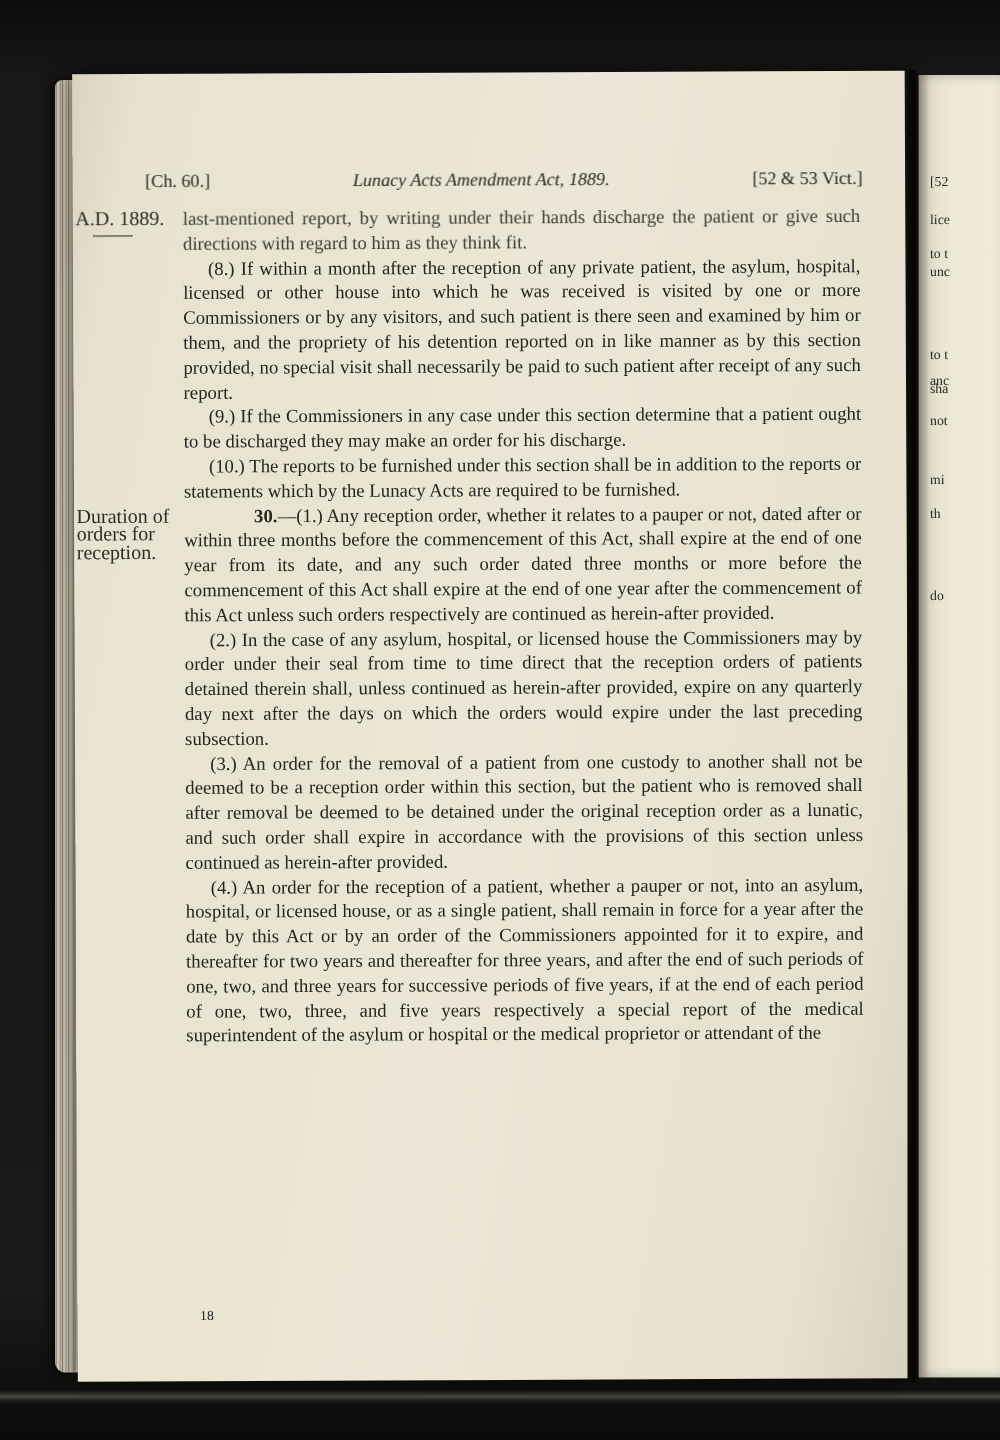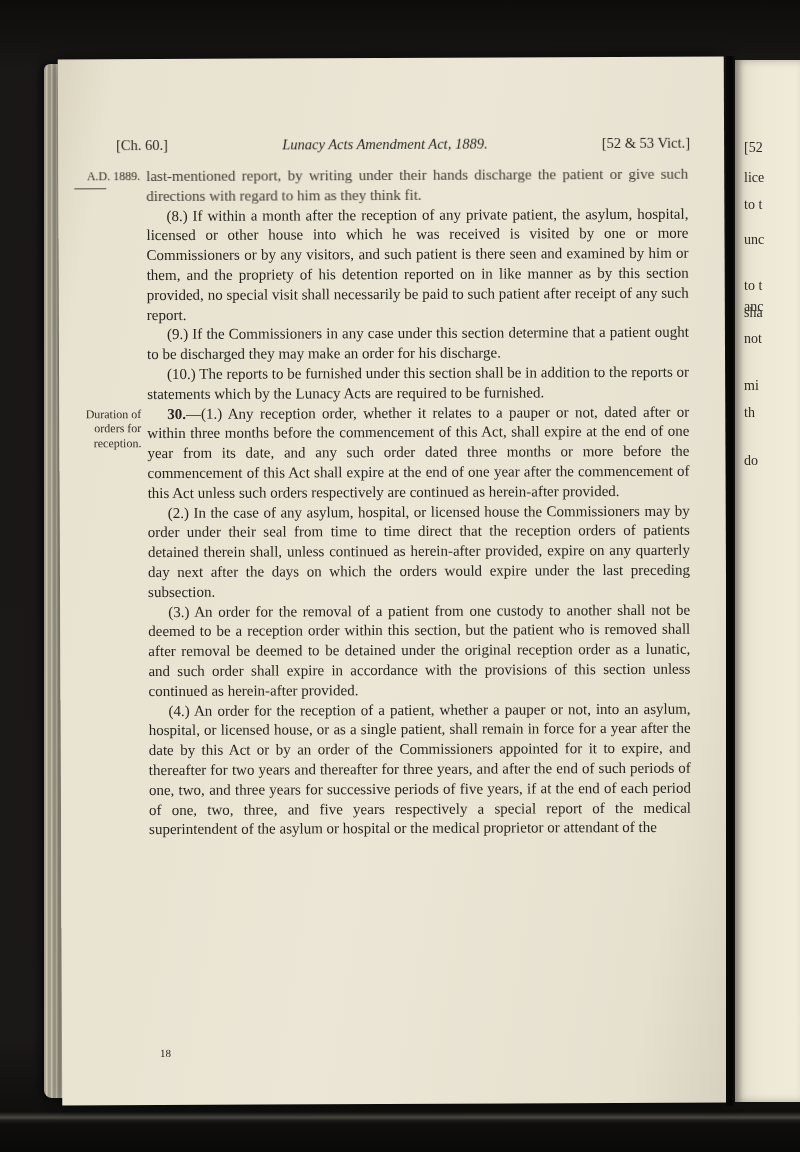--- a/index.html
+++ b/index.html
@@ -38,25 +38,25 @@
   }
   .running-head .title { font-style:italic; }
   .text-block {
     position:absolute; top:108px; left:88px; right:36px;
     font-size:15px; line-height:19.8px;
     color:#26241f; text-align:justify;
   }
   .para { position:relative; text-indent:20px; }
   .para.no-indent { text-indent:0; }
   .para.faded { color:#3e3b33; filter:blur(.3px); }
-  .bold { font-weight:bold; }
+  .bold { font-weight:bold;margin-left:36px; }
   .margin-note {
     position:absolute; left:-86px; top:2px; width:80px;
-    font-size:12px; line-height:14.5px;
-    text-indent:0; text-align:right; color:#2e2c26;
+    font-size:16px; line-height:14.5px;
+    text-indent:0; text-align:left; color:#2e2c26;
     filter:none;
   }
   .note-rule {
     display:block; width:32px; height:0;
     border-top:1px solid #49463e;
     margin:4px 0 0 14px;
   }
   .page-number {
     position:absolute; left:98px; bottom:46px;
     font-size:11px; color:#26241f;
@@ -64,32 +64,32 @@
   .gutter {
     position:absolute; left:726px; top:56px; width:9px; height:1050px;
     background:linear-gradient(90deg,#0a0a09 0%,#060605 60%,#121110 100%);
   }
   .right-page {
     position:absolute; left:735px; top:60px; width:65px; height:1042px;
     background:linear-gradient(90deg,#b9b4a2 0%,#e5e0ce 12%,#eee9d7 42%,#f0ebd9 100%);
     box-shadow:inset 5px 0 9px rgba(0,0,0,.28);
     color:#2a2822;
   }
-  .frag { position:absolute; left:9px; font-size:14px; white-space:nowrap; }
+  .frag { position:absolute; left:9px; font-size:11px; white-space:nowrap; }
   .f0  { top:80px;  }
   .f1  { top:110px;text-align:right; }
   .f2  { top:137px; }
-  .f3  { top:172px; }
+  .f3  { top:152px; }
   .f4  { top:191px;margin-top:48px; }
   .f5  { top:218px; }
   .f6  { top:245px; }
   .f7  { top:271px; }
   .f8  { top:318px; }
   .f9  { top:345px; }
-  .f10 { top:393px;text-align:right; }
+  .f10 { top:411px;text-align:right; }
 </style>
 </head>
 <body>
 
 <div class="scene">
 
   <div class="table-streak"></div>
 
   <div class="page-edges-left"></div>
 

